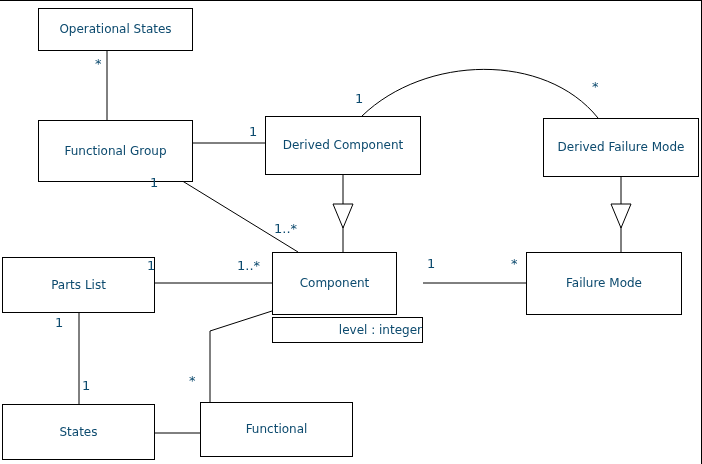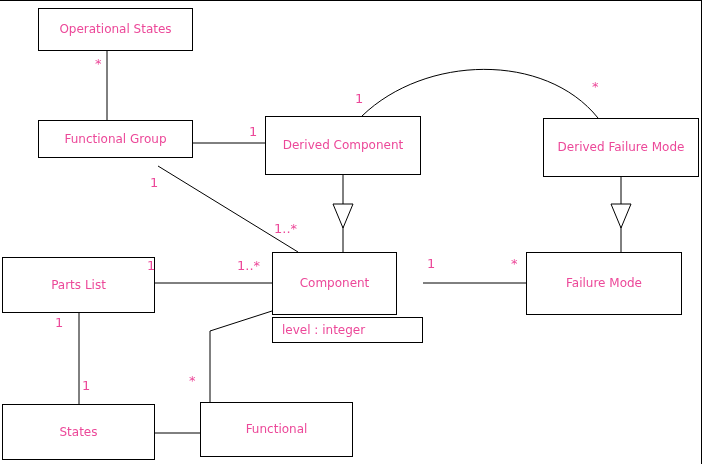--- a/index.html
+++ b/index.html
@@ -5,37 +5,37 @@
 <style>
   * { box-sizing: border-box; }
   html, body { margin: 0; padding: 0; background: #ffffff; }
   .canvas {
     position: relative;
     width: 702px;
     height: 464px;
     background: #ffffff;
     font-family: "DejaVu Sans", "Liberation Sans", sans-serif;
     font-size: 12px;
-    color: #ec4899;
+    color: #0c4a6e;
     overflow: hidden;
   }
   .edges { position: absolute; left: 0; top: 0; }
   .edges line, .edges path, .edges polyline { stroke: #000000; stroke-width: 1; fill: none; }
   .edges polygon { stroke: #000000; stroke-width: 1; fill: #ffffff; }
   .uml-class {
     position: absolute;
     background: #ffffff;
     border: 1px solid #000000;
     display: flex;
     align-items: center;
     justify-content: center;
     text-align: center;
     line-height: 1.2;
   }
-  .uml-class.attr { justify-content: flex-start; padding-left: 9px; text-align: left; }
+  .uml-class.attr { justify-content: flex-end; padding-left: 9px; text-align: left; }
   .mult { position: absolute; font-size: 13px; line-height: 1; }
 </style>
 </head>
 <body>
 
 <div class="canvas">
 
   <svg class="edges" width="702" height="464" viewBox="0 0 702 464">
 
     <line x1="0" y1="0.5" x2="702" y2="0.5"></line>
@@ -63,21 +63,21 @@
 
     <line x1="155" y1="433" x2="200" y2="433"></line>
 
     <polyline points="210,402 210,331 272,311"></polyline>
   </svg>
 
   <div class="uml-class" style="left:38px;top:8px;width:155px;height:43px">
     <span>Operational States</span>
   </div>
 
-  <div class="uml-class" style="left:38px;top:120px;width:155px;height:38px">
+  <div class="uml-class" style="left:38px;top:120px;width:155px;height:62px">
     <span>Functional Group</span>
   </div>
 
   <div class="uml-class" style="left:543px;top:118px;width:156px;height:59px">
     <span>Derived Failure Mode</span>
   </div>
 
   <div class="uml-class" style="left:265px;top:116px;width:156px;height:59px">
     <span>Derived Component</span>
   </div>

